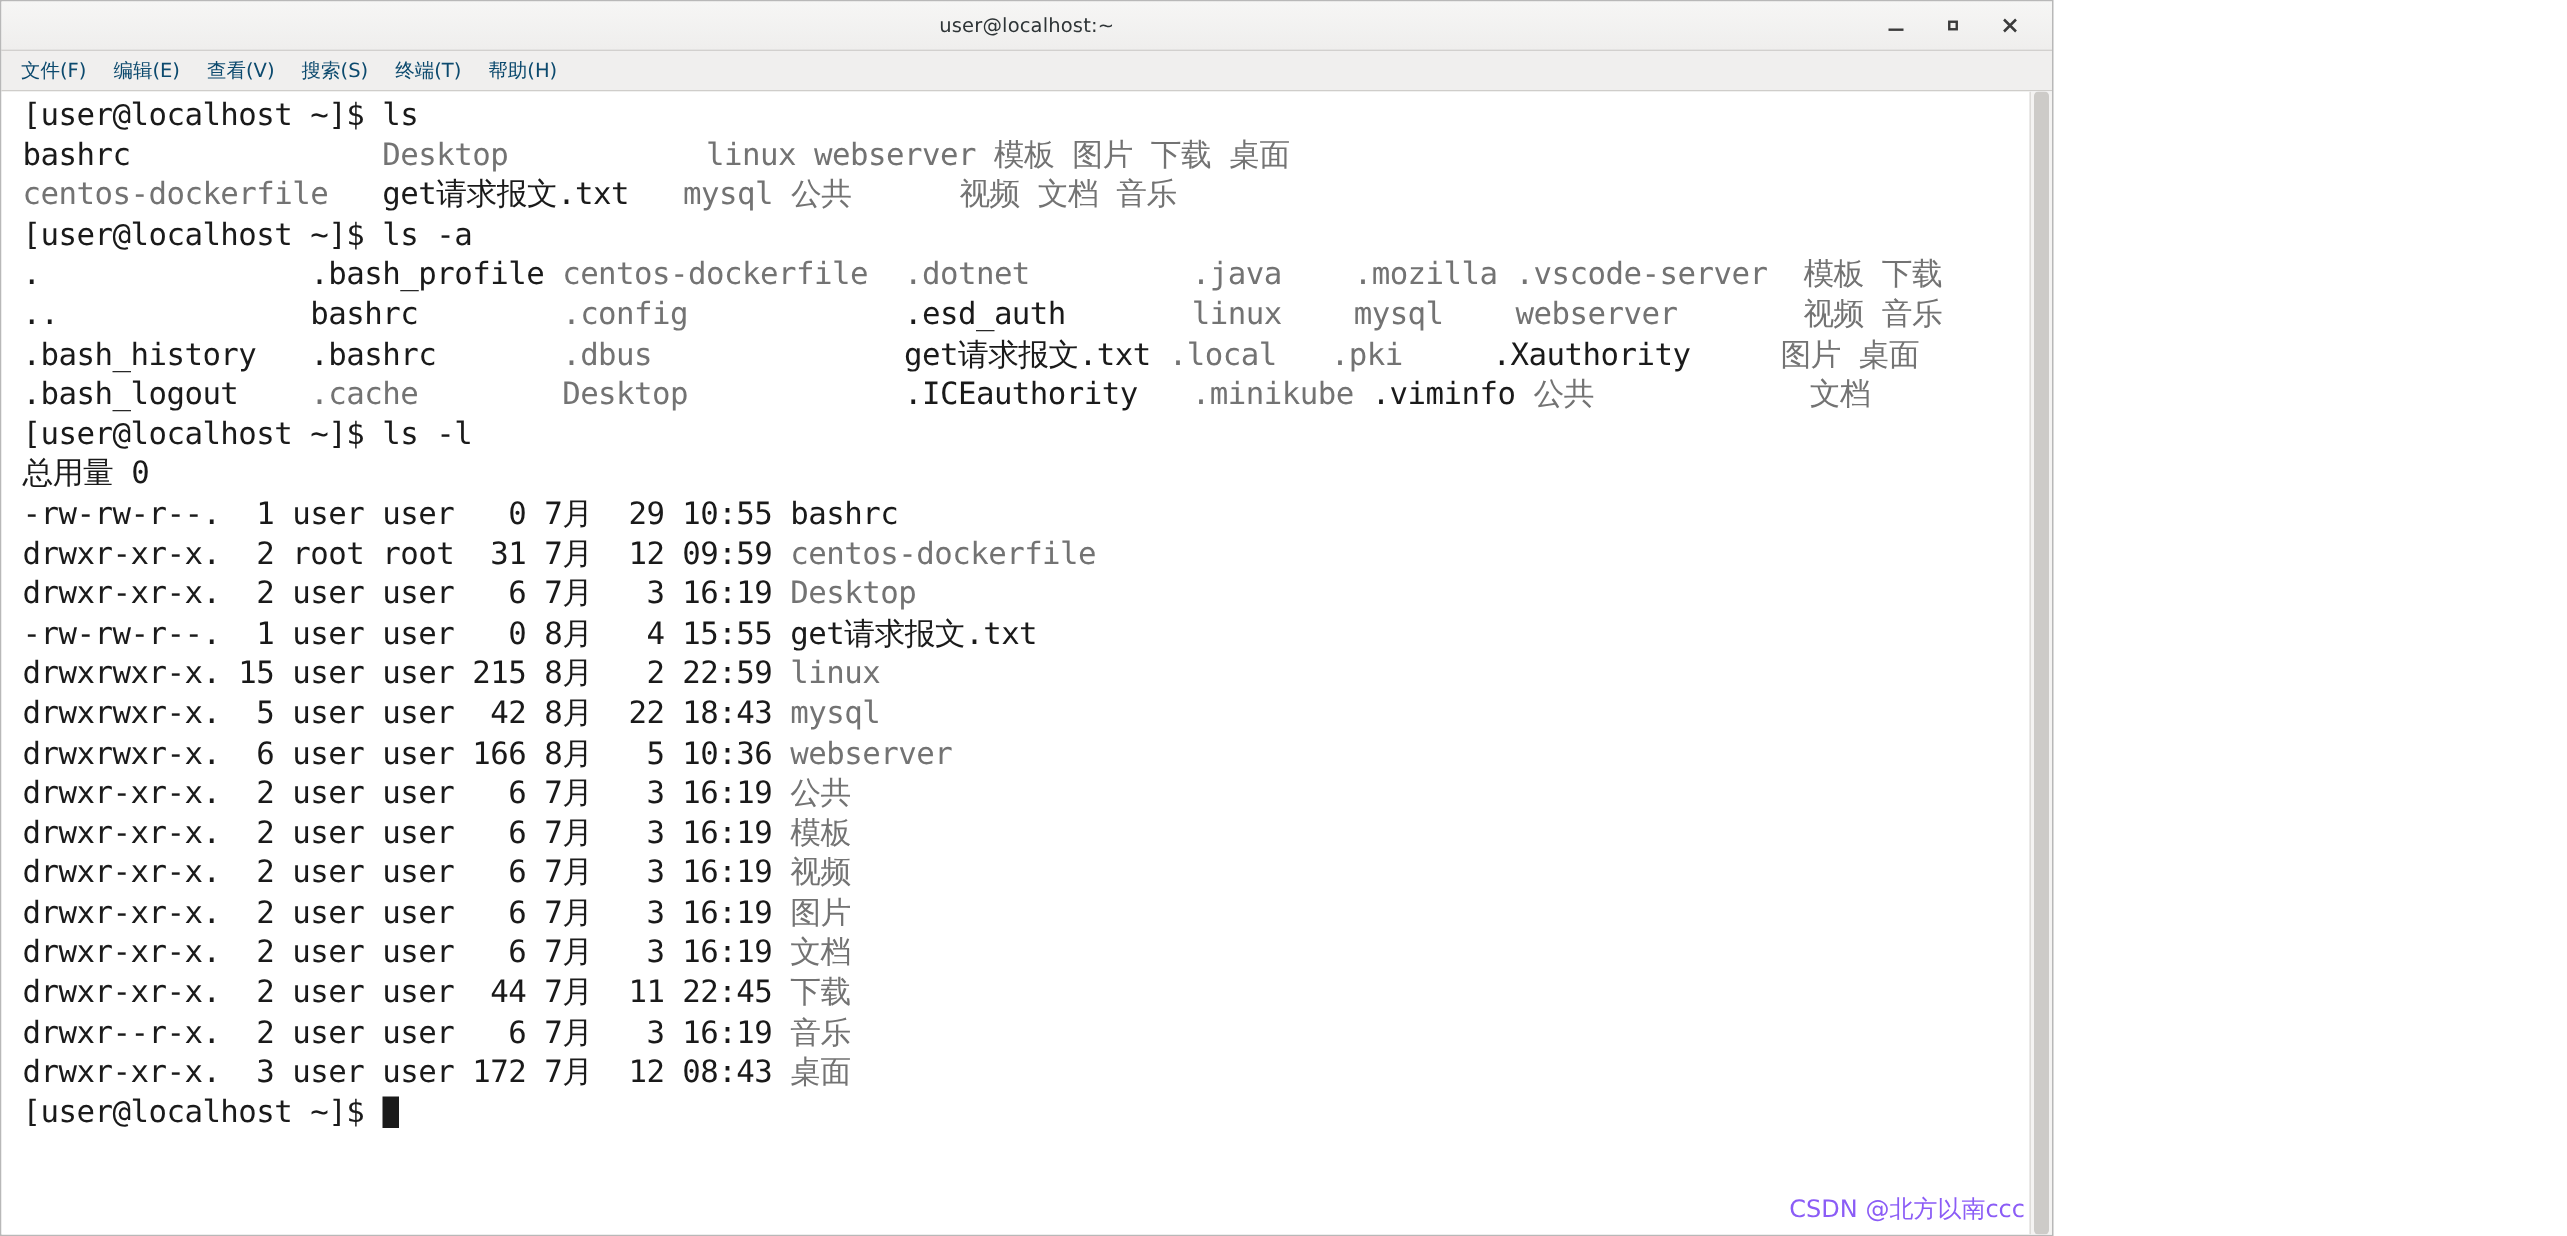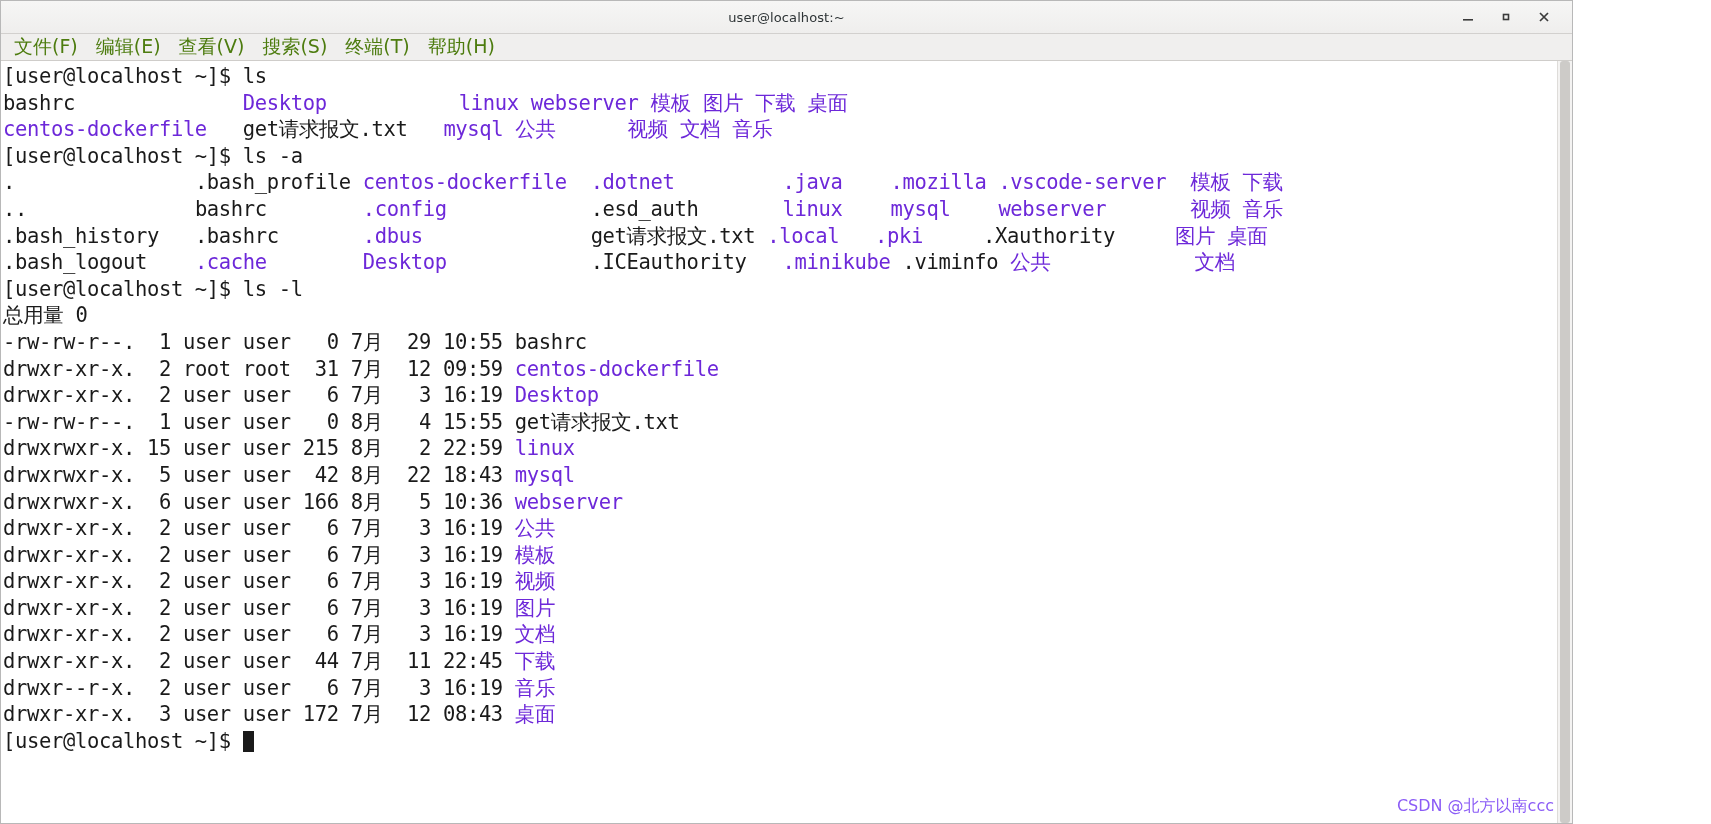--- a/index.html
+++ b/index.html
@@ -8,21 +8,21 @@
     background: #ffffff;
   }
   body {
     width: 1711px;
     height: 824px;
     overflow: hidden;
     font-family: "DejaVu Sans", sans-serif;
   }
 
   .window {
-    width: 1573px;
+    width: 1369px;
     height: 824px;
     box-sizing: border-box;
     display: flex;
     flex-direction: column;
     background: #ffffff;
     border: 1px solid #b8b8b8;
   }
 
   
   .titlebar {
@@ -74,22 +74,22 @@
     min-height: 27px;
     background: #f0efee;
     border-bottom: 1px solid #cfcdca;
     display: flex;
     align-items: center;
     padding-left: 4px;
     box-sizing: border-box;
   }
   .menu-item {
     font-family: "DejaVu Sans", sans-serif;
-    font-size: 19px;
-    color: #4d7c0f;
+    font-size: 13px;
+    color: #0c4a6e;
     padding: 3px 9px;
     cursor: default;
     white-space: nowrap;
   }
 
   
   .terminal {
     flex: 1;
     background: #ffffff;
     position: relative;
@@ -100,22 +100,22 @@
     flex: 1;
     padding: 2px 0 0 2px;
     font-family: "DejaVu Sans Mono", monospace;
     font-size: 20.5px;
     line-height: 26.6px;
     color: #1a1a1a;
     white-space: pre;
     letter-spacing: -0.35px;
     overflow: hidden;
   }
-  .line { white-space: pre; height: 26.6px; }
-  .blue { color: #6d28d9; }
+  .line { white-space: pre; height: 26.6px; margin-left: 12px; }
+  .blue { color: #737373; }
   .plain { color: #1a1a1a; }
 
   .cursor {
     display: inline-block;
     width: 11px;
     height: 21px;
     background: #1a1a1a;
     vertical-align: -4px;
   }
 

